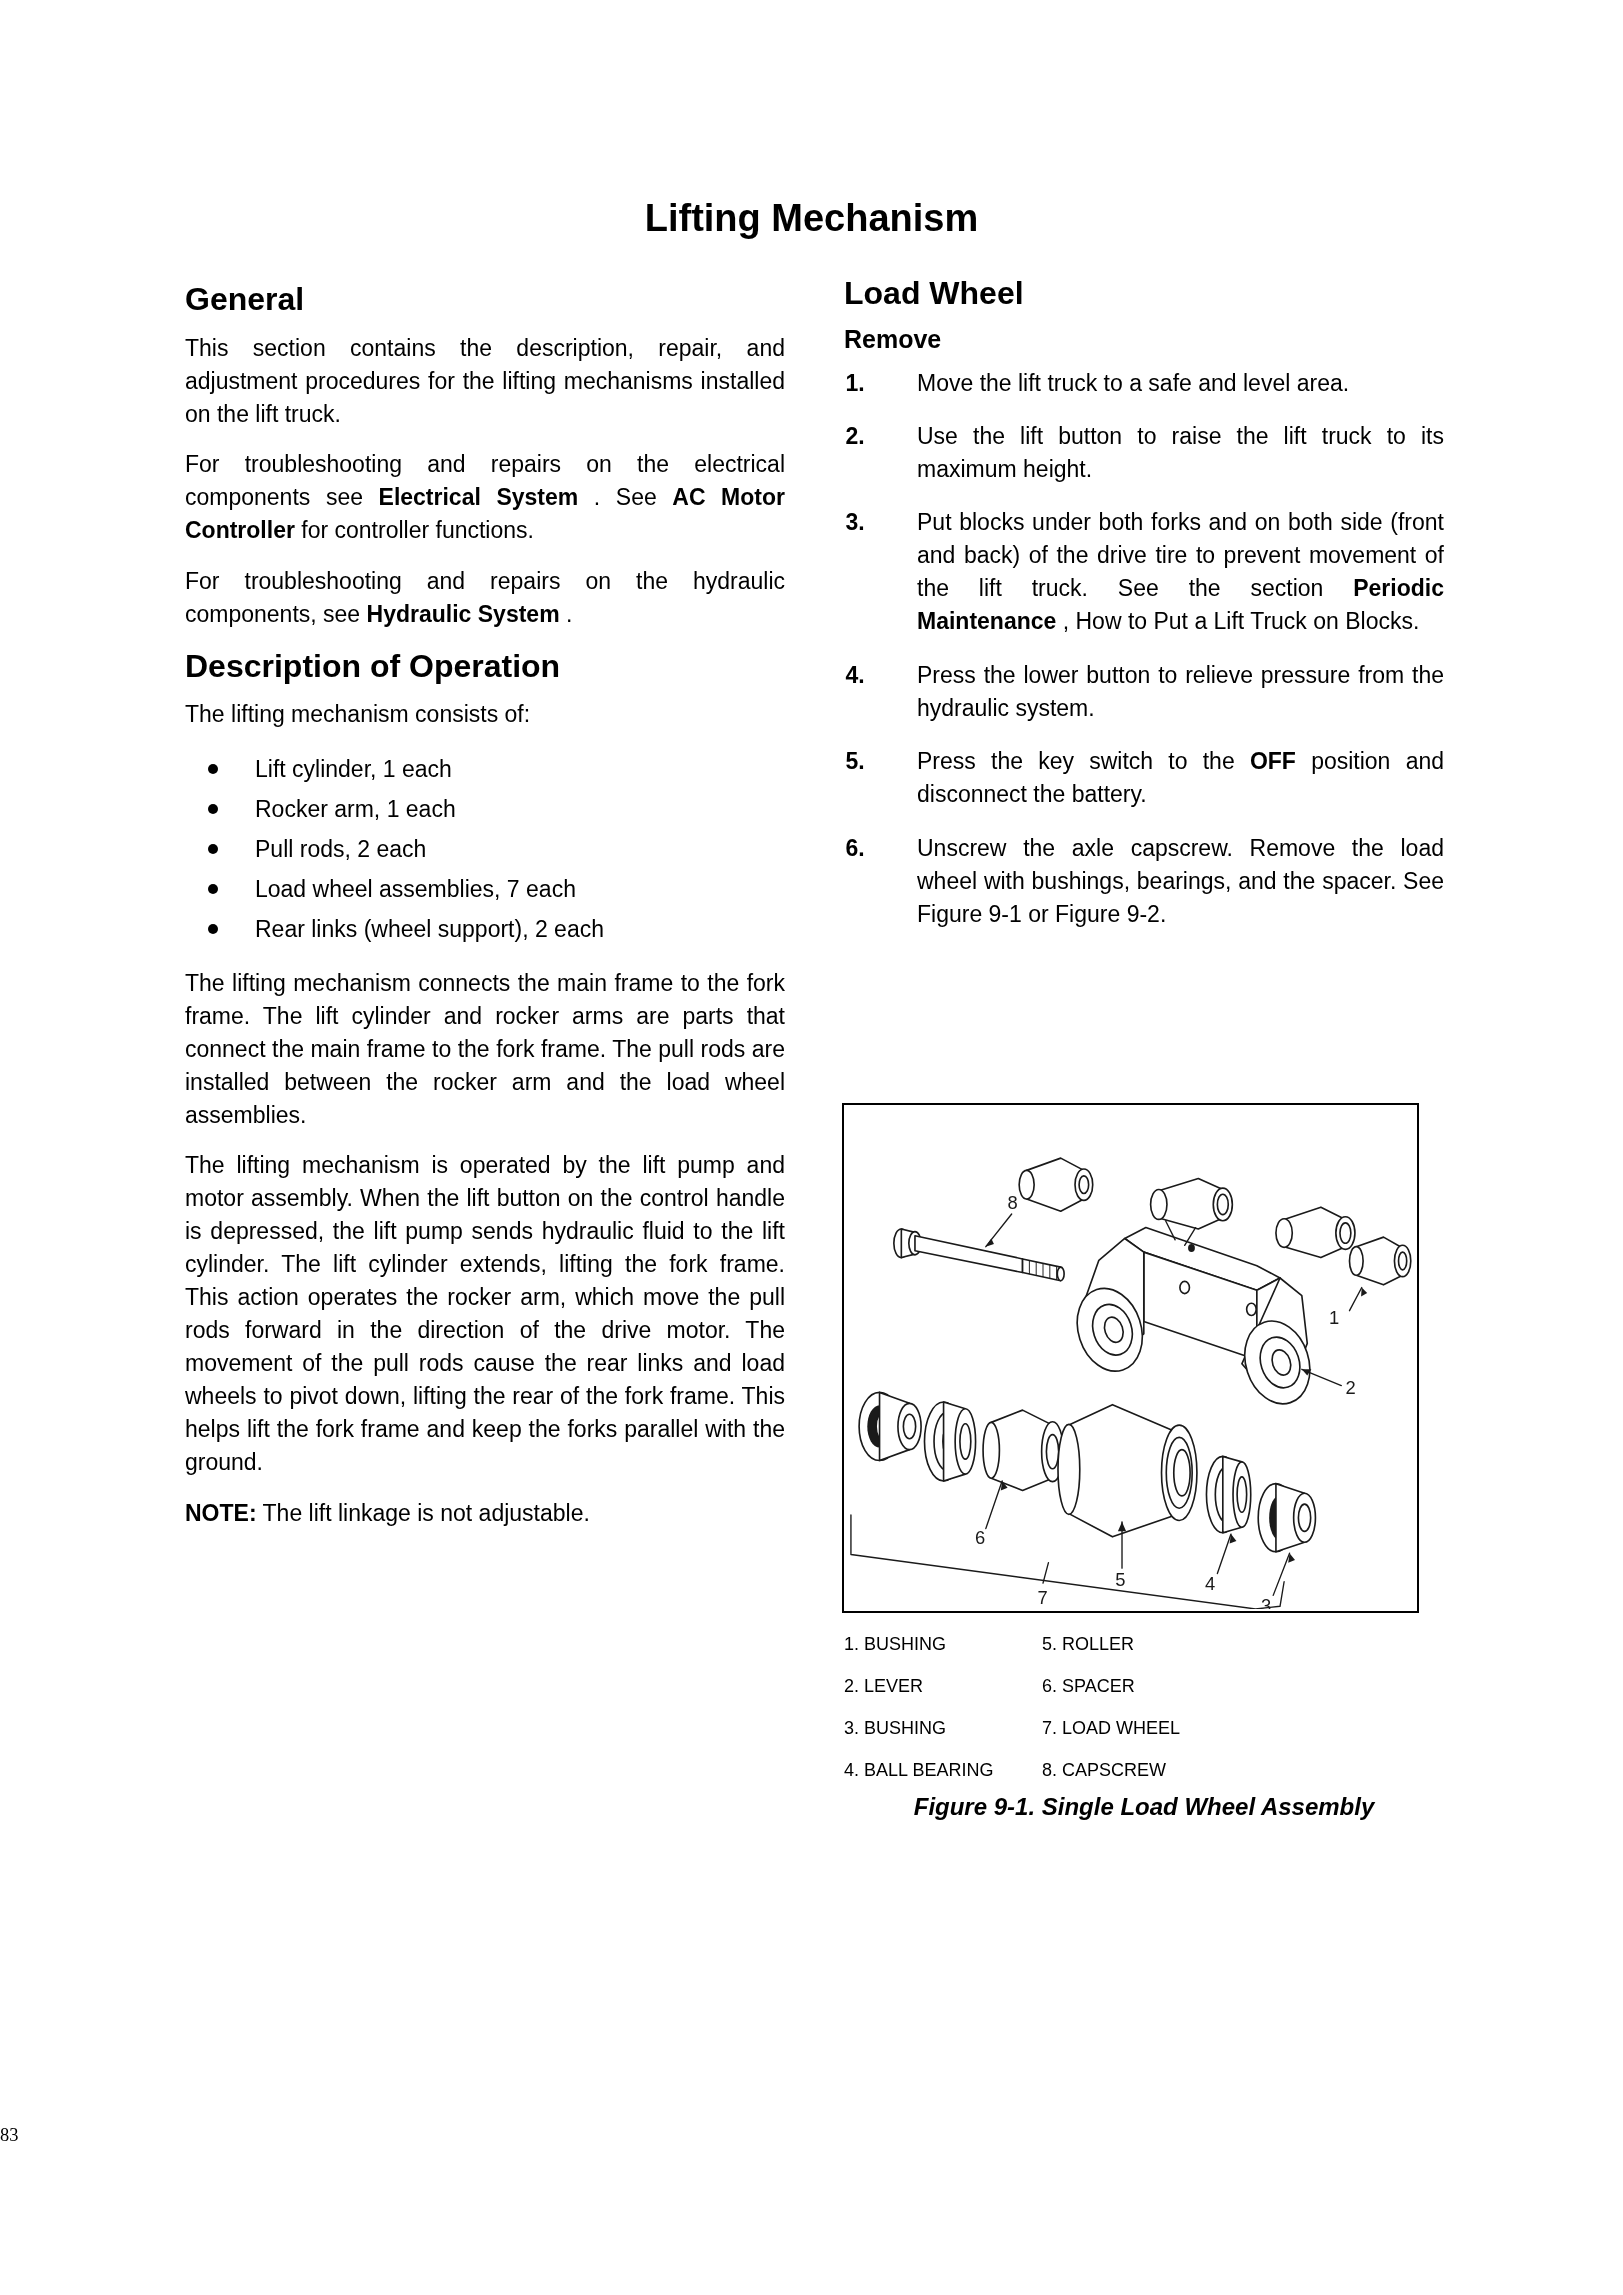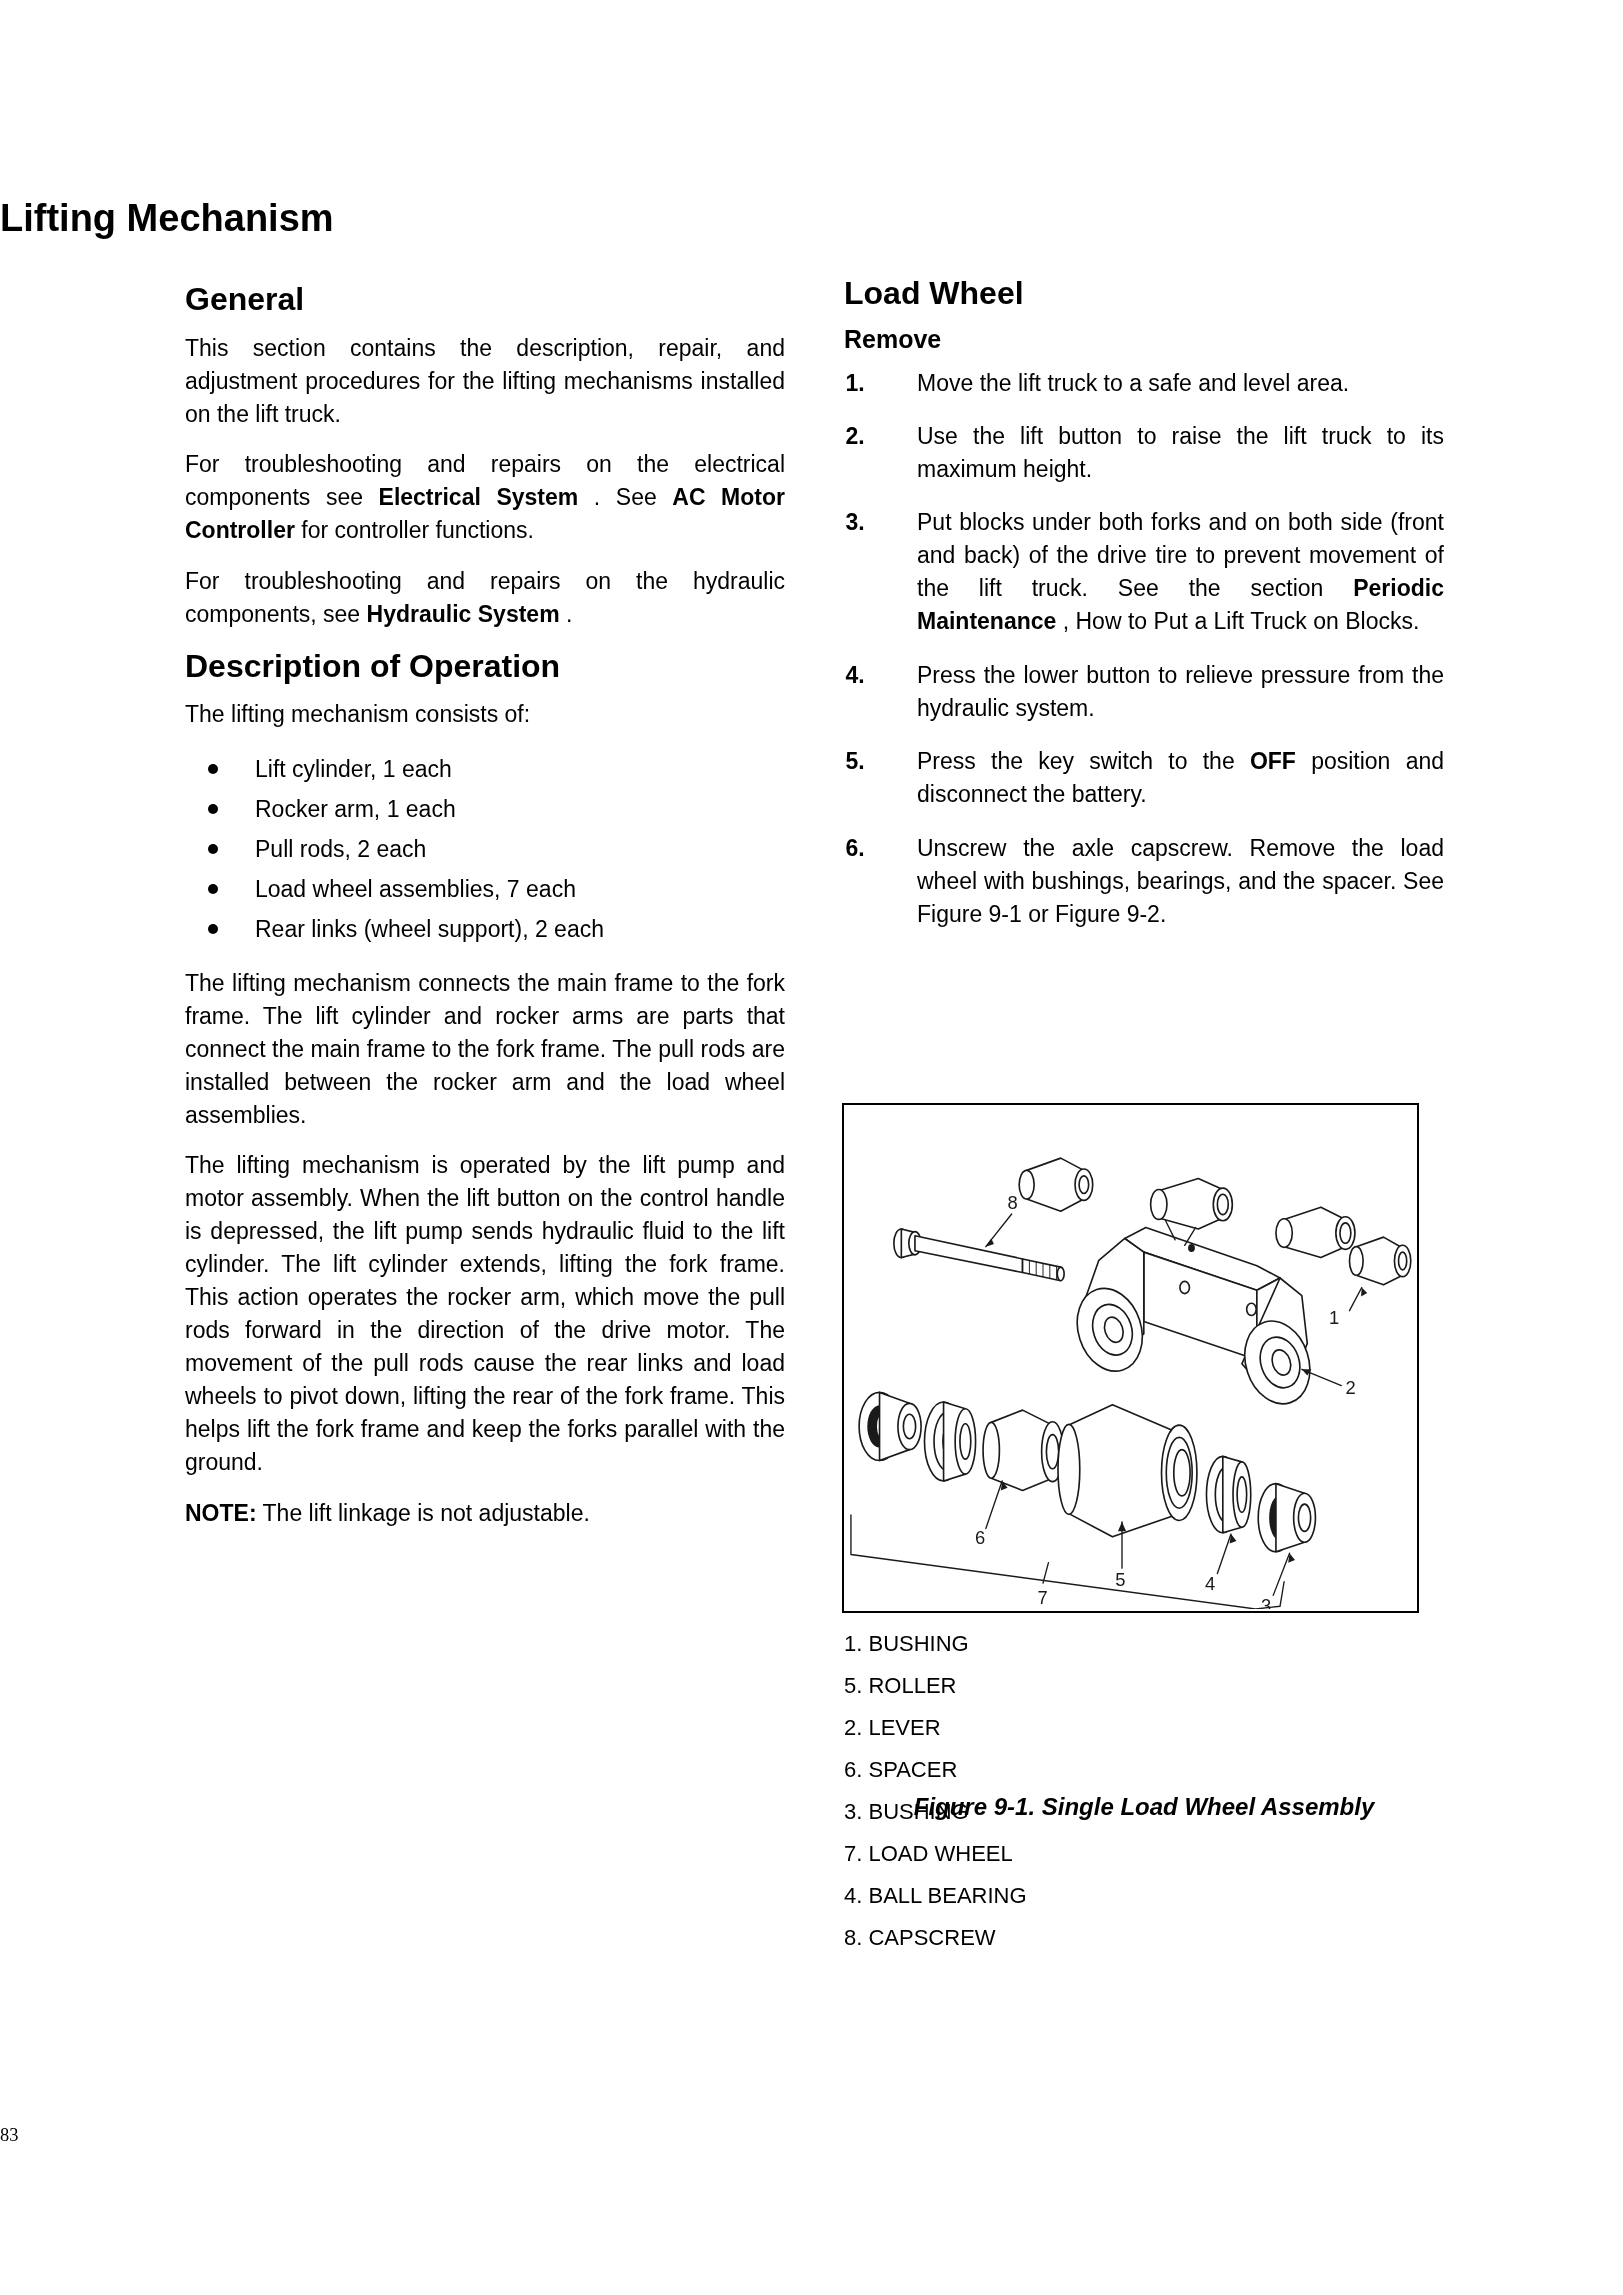--- a/index.html
+++ b/index.html
@@ -23,21 +23,21 @@
     height: 2295px;
     background: #ffffff;
   }
 
   
   .doc-title {
     position: absolute;
     left: 0;
     top: 199px;
     width: 1623px;
-    text-align: left;
+    text-align: center;
     font-size: 38px;
     font-weight: bold;
     letter-spacing: 0px;
     line-height: 1.05;
   }
 
   
   .col-left {
     position: absolute;
     left: 185px;
@@ -137,23 +137,22 @@
   .figure-box svg { display: block; }
 
   .legend {
     position: absolute;
     left: 844px;
     top: 1623px;
     width: 600px;
   }
   .legend-row {
     display: flex;
-    font-size: 22px;
+    font-size: 18px;
     line-height: 42px;
-    flex-direction: column;
   }
   .legend-col-a { width: 198px; }
   .legend-col-b { width: 273px; }
 
   .fig-caption {
     position: absolute;
     left: 844px;
     top: 1793px;
     width: 600px;
     text-align: center;

